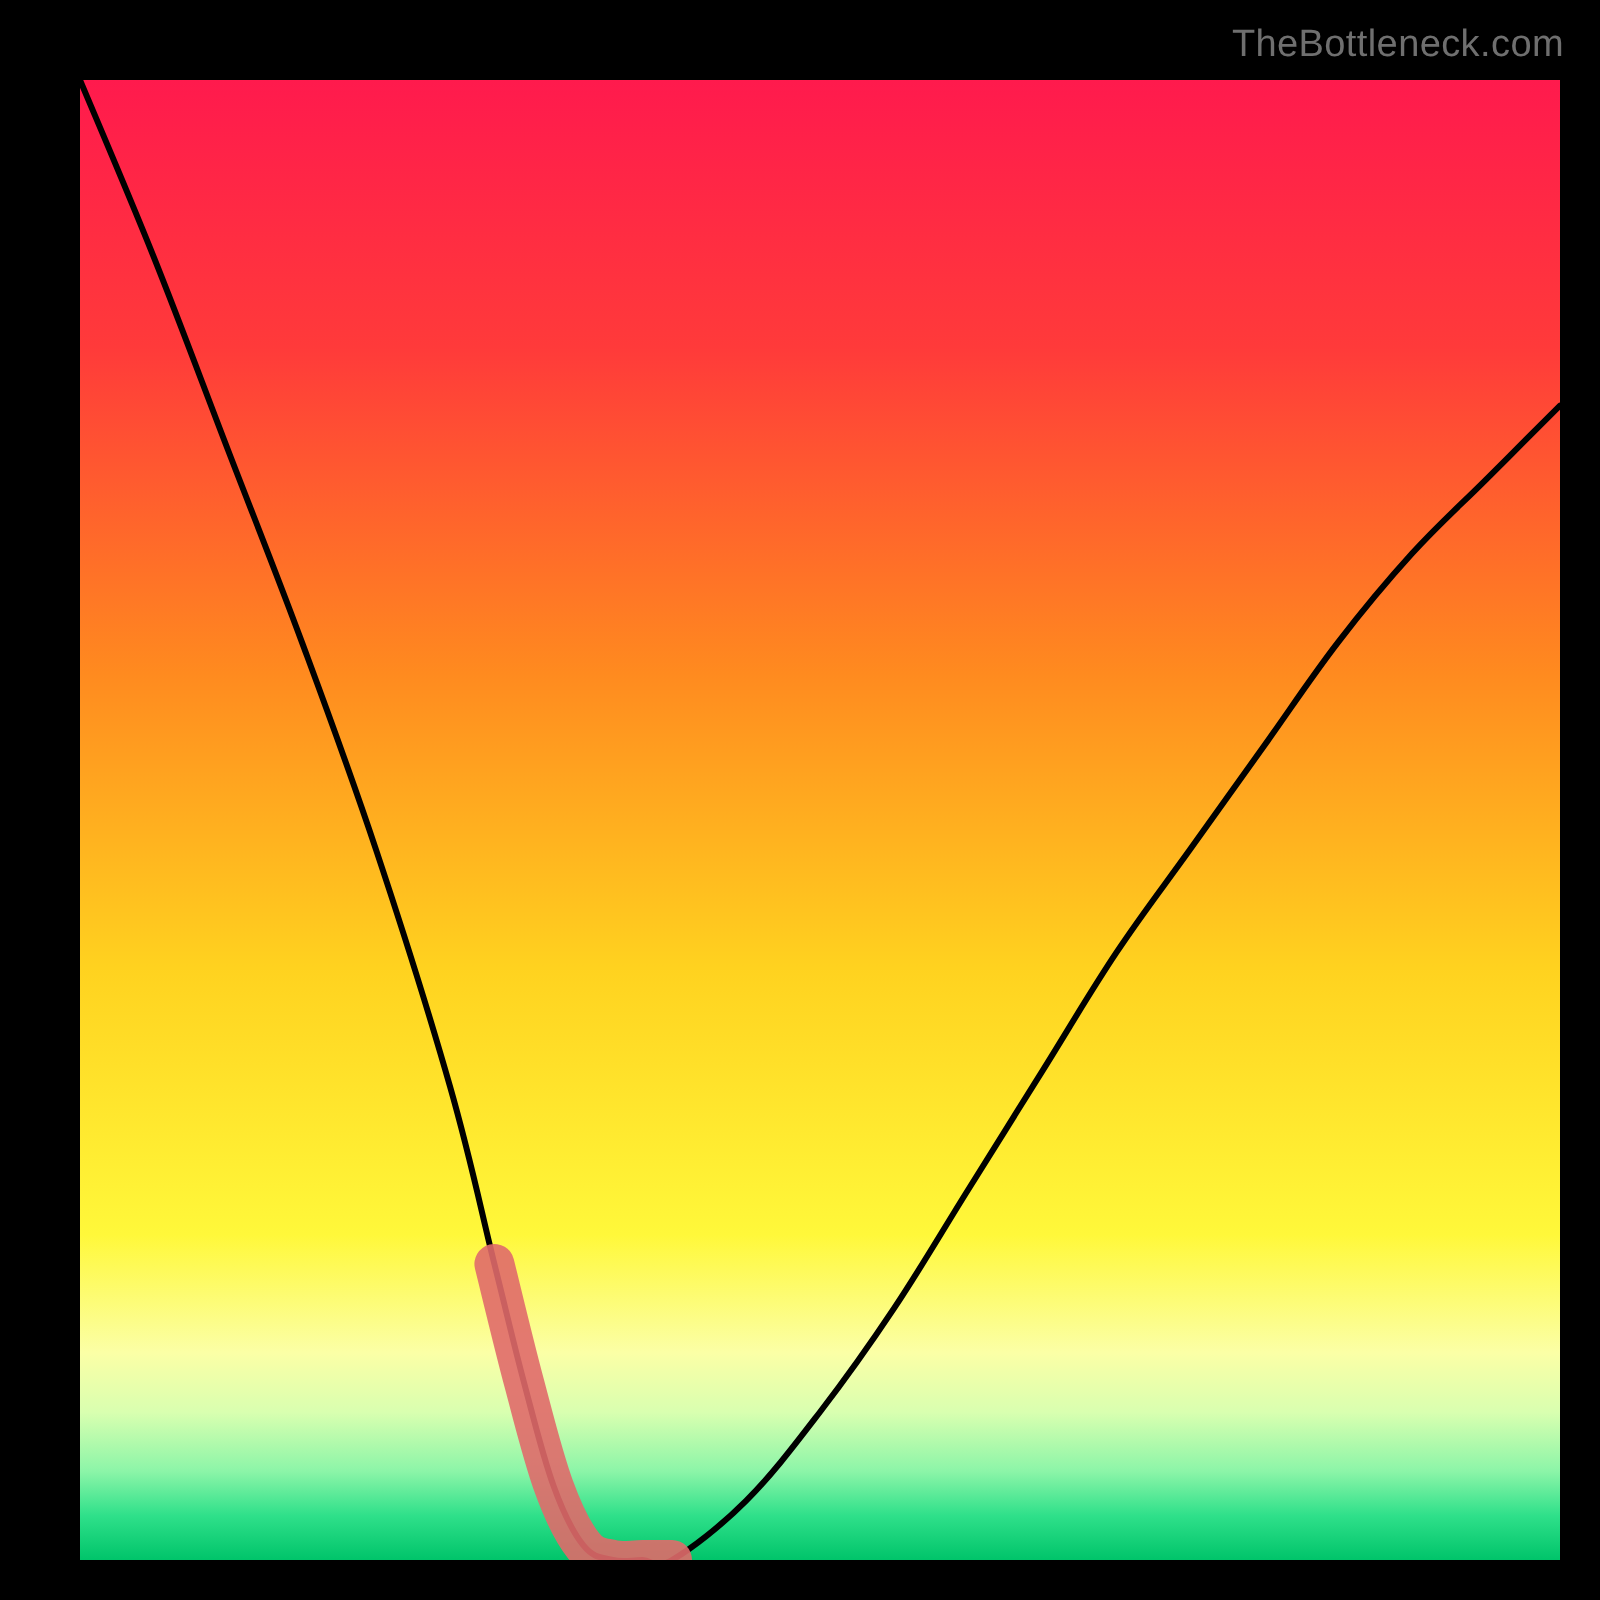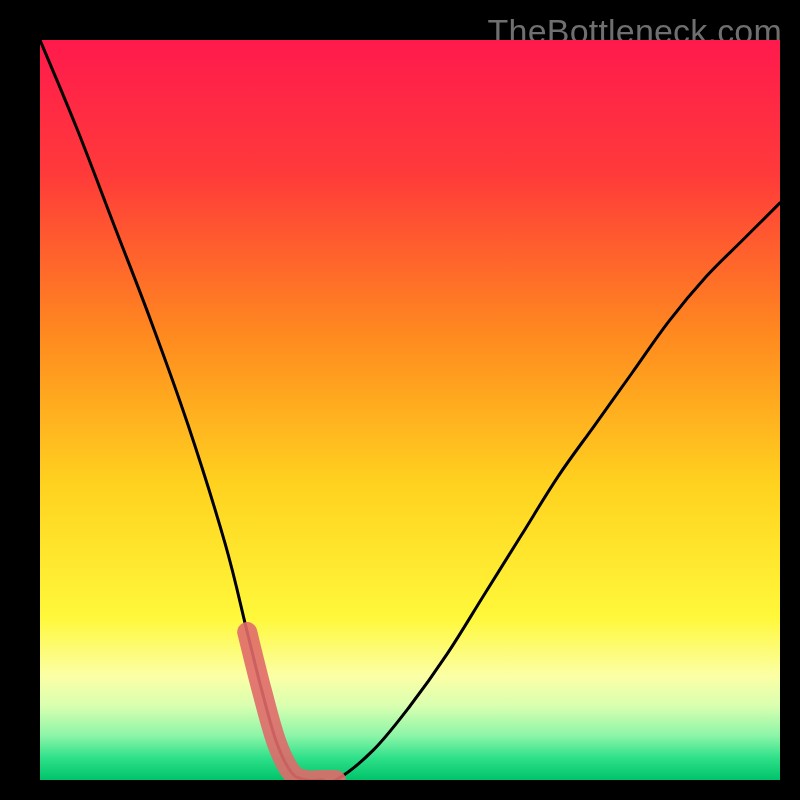--- a/index.html
+++ b/index.html
@@ -29,21 +29,21 @@
   }
   .gradient-bg {
     position: absolute;
     inset: 0;
   }
   .watermark {
     position: absolute;
     top: 12px;
     right: 18px;
     color: #6f6f6f;
-    font-size: 34px;
+    font-size: 19px;
     font-weight: 400;
     letter-spacing: 0.2px;
     user-select: none;
   }
   svg.curves {
     position: absolute;
     inset: 0;
   }
 </style>
 </head>

